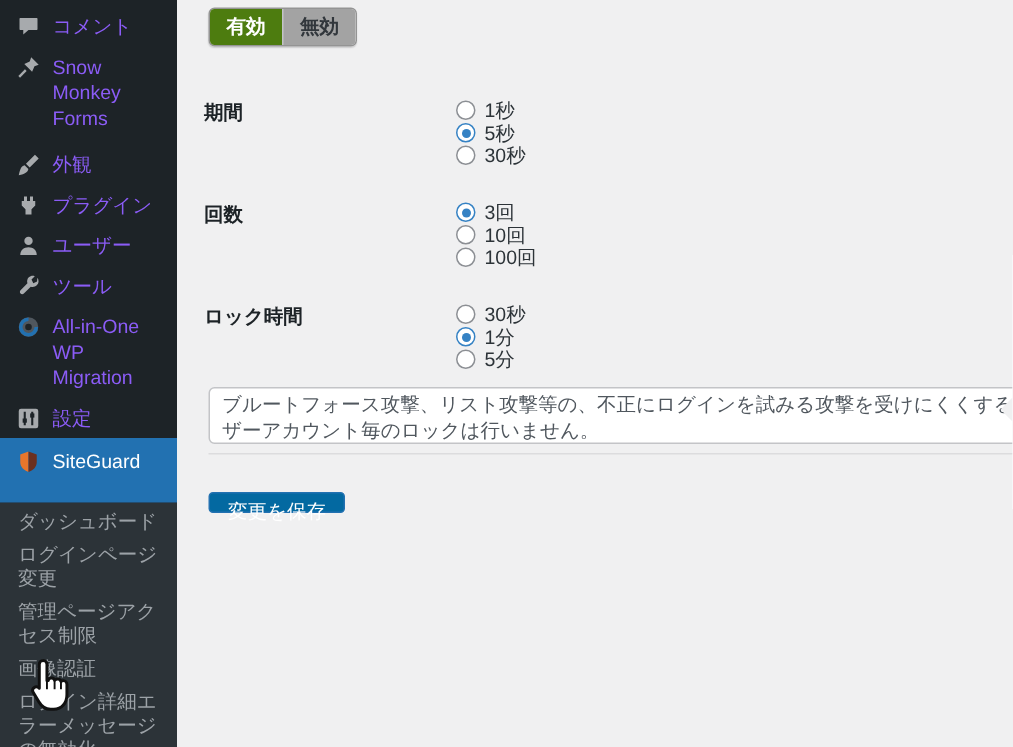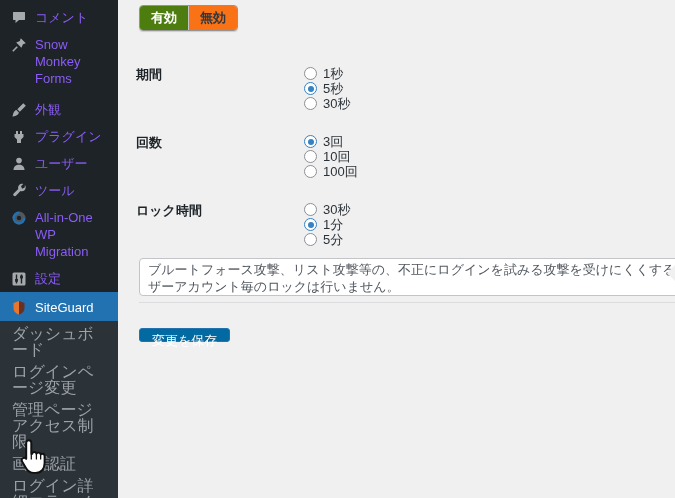--- a/index.html
+++ b/index.html
@@ -17,50 +17,50 @@
   }
   .menu-item {
     display:flex; align-items:flex-start; gap:8px;
     padding:5px 6px 5px 11px; font-size:13px; line-height:17px;
     color:#8b5cf6; cursor:pointer;
   }
   .menu-item .mi-icon { flex:0 0 16px; height:16px; margin-top:1px; }
   .mi-icon svg { display:block; width:16px; height:16px; }
   .menu-sep { height:4px; }
   .menu-item.active-parent {
-    background:#2271b1; color:#fff; padding-top:7px; padding-bottom:5px;
+    background:#2271b1; color:#fff; padding-top:7px; padding-bottom:19px;
     position:relative;
   }
   #parent-arrow {
     position:absolute; right:0; top:265px; width:0; height:0;
     border-top:8px solid transparent; border-bottom:8px solid transparent;
     border-right:8px solid #f0f0f1; z-index:3;
   }
   #submenu { background:#2c3338; padding:2px 0 40px 0; min-height:210px; }
   .submenu-item {
-    padding:3px 10px 3px 12px; font-size:16px; line-height:16px;
+    padding:3px 10px 3px 12px; font-size:13px; line-height:16px;
     color:#9ca2a7; cursor:pointer;
   }
 
   
   #main {
     position:absolute; left:118px; top:0; width:557px; height:498px;
     background:#f0f0f1; color:#1d2327;
   }
   #toggle-group {
     position:absolute; left:21px; top:5px; display:flex;
     border:1px solid #949494; border-radius:4px; overflow:hidden;
     box-shadow:0 1px 1px rgba(0,0,0,.15);
   }
   .toggle-btn {
     font-size:13px; font-weight:bold; padding:4px 11px; line-height:16px;
     cursor:pointer;
   }
   .toggle-btn.on  { background:#4d7c0f; color:#fff; }
-  .toggle-btn.off { background:#f97316; color:#32373c; border-left:1px solid #c3c4c7; }
+  .toggle-btn.off { background:#a3a3a3; color:#32373c; border-left:1px solid #c3c4c7; }
 
   .setting-label {
     position:absolute; left:18px; font-size:13px; font-weight:bold;
     color:#1d2327; line-height:15px;
   }
   .radio-group { position:absolute; left:186px; }
   .radio-row { display:flex; align-items:center; height:15px; cursor:pointer;text-align:center; }
   .radio {
     width:13px; height:13px; border-radius:50%;
     border:1px solid #8c8f94; background:#fff; margin-right:6px;

